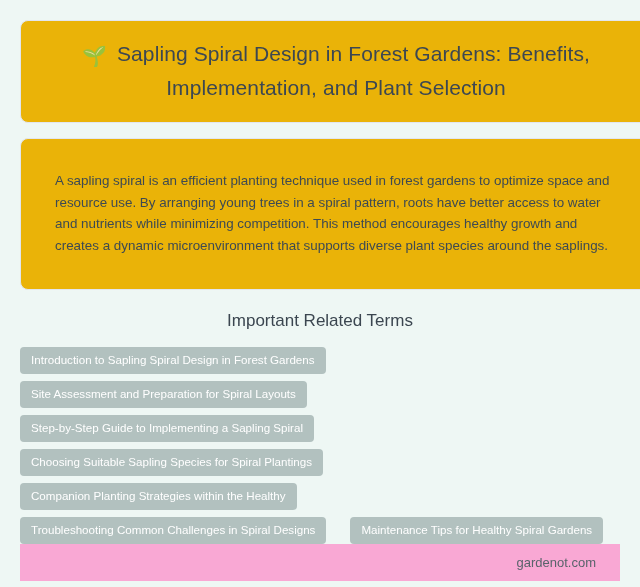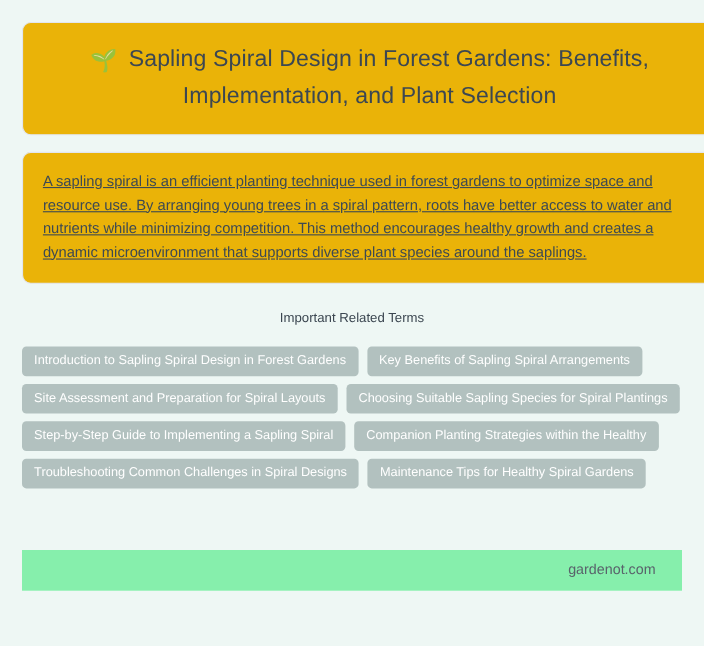--- a/index.html
+++ b/index.html
@@ -62,39 +62,38 @@
 
   .desc-card {
     padding: 15px 18px 17px 18px;
     margin-bottom: 18px;
   }
 
   .desc-text {
     font-size: 13.4px;
     line-height: 21.5px;
     color: #3e4a52;
-    margin: 0;
+    margin: 16px;
     text-align: left;
-    text-decoration: underline;
   }
 
   
   .terms-heading {
-    font-size: 12px;
+    font-size: 17px;
     line-height: 22px;
     color: #3b4650;
     font-weight: 400;
     text-align: center;
     margin: 2px 0 15px 0;
   }
 
   .tag-list {
     display: flex;
     flex-wrap: wrap;
-    gap: 7px 8px;
+    gap: 7px 24px;
     align-content: flex-start;
     width: 600px;
   }
 
   .tag {
     background: #b2c1bf;
     color: #ffffff;
     font-size: 11.6px;
     line-height: 14px;
     padding: 6px 11px 7px 11px;
@@ -104,21 +103,21 @@
     display: inline-block;
   }
 
   
   .spacer {
     flex: 1 1 auto;
   }
 
   .footer {
     width: 600px;
-    background: #86efac;
+    background: #f9a8d4;
     box-sizing: border-box;
     padding: 9px 24px 10px 24px;
     text-align: right;
     margin-bottom: 30px;
   }
 
   .footer-text {
     font-size: 13px;
     line-height: 17px;
     color: #59636b;
@@ -136,24 +135,23 @@
   </div>
 
   <div class="card desc-card">
     <p class="desc-text">A sapling spiral is an efficient planting technique used in forest gardens to optimize space and resource use. By arranging young trees in a spiral pattern, roots have better access to water and nutrients while minimizing competition. This method encourages healthy growth and creates a dynamic microenvironment that supports diverse plant species around the saplings.</p>
   </div>
 
   <h2 class="terms-heading">Important Related Terms</h2>
 
   <div class="tag-list">
     <span class="tag">Introduction to Sapling Spiral Design in Forest Gardens</span>
-    <span class="tag">Key Benefits of Sapling Spiral Arrangements</span>
     <span class="tag">Site Assessment and Preparation for Spiral Layouts</span>
+    <span class="tag">Step-by-Step Guide to Implementing a Sapling Spiral</span>
     <span class="tag">Choosing Suitable Sapling Species for Spiral Plantings</span>
-    <span class="tag">Step-by-Step Guide to Implementing a Sapling Spiral</span>
     <span class="tag">Companion Planting Strategies within the Healthy</span>
     <span class="tag">Troubleshooting Common Challenges in Spiral Designs</span>
     <span class="tag">Maintenance Tips for Healthy Spiral Gardens</span>
   </div>
 
   <div class="spacer"></div>
 
   <div class="footer">
     <span class="footer-text">gardenot.com</span>
   </div>

